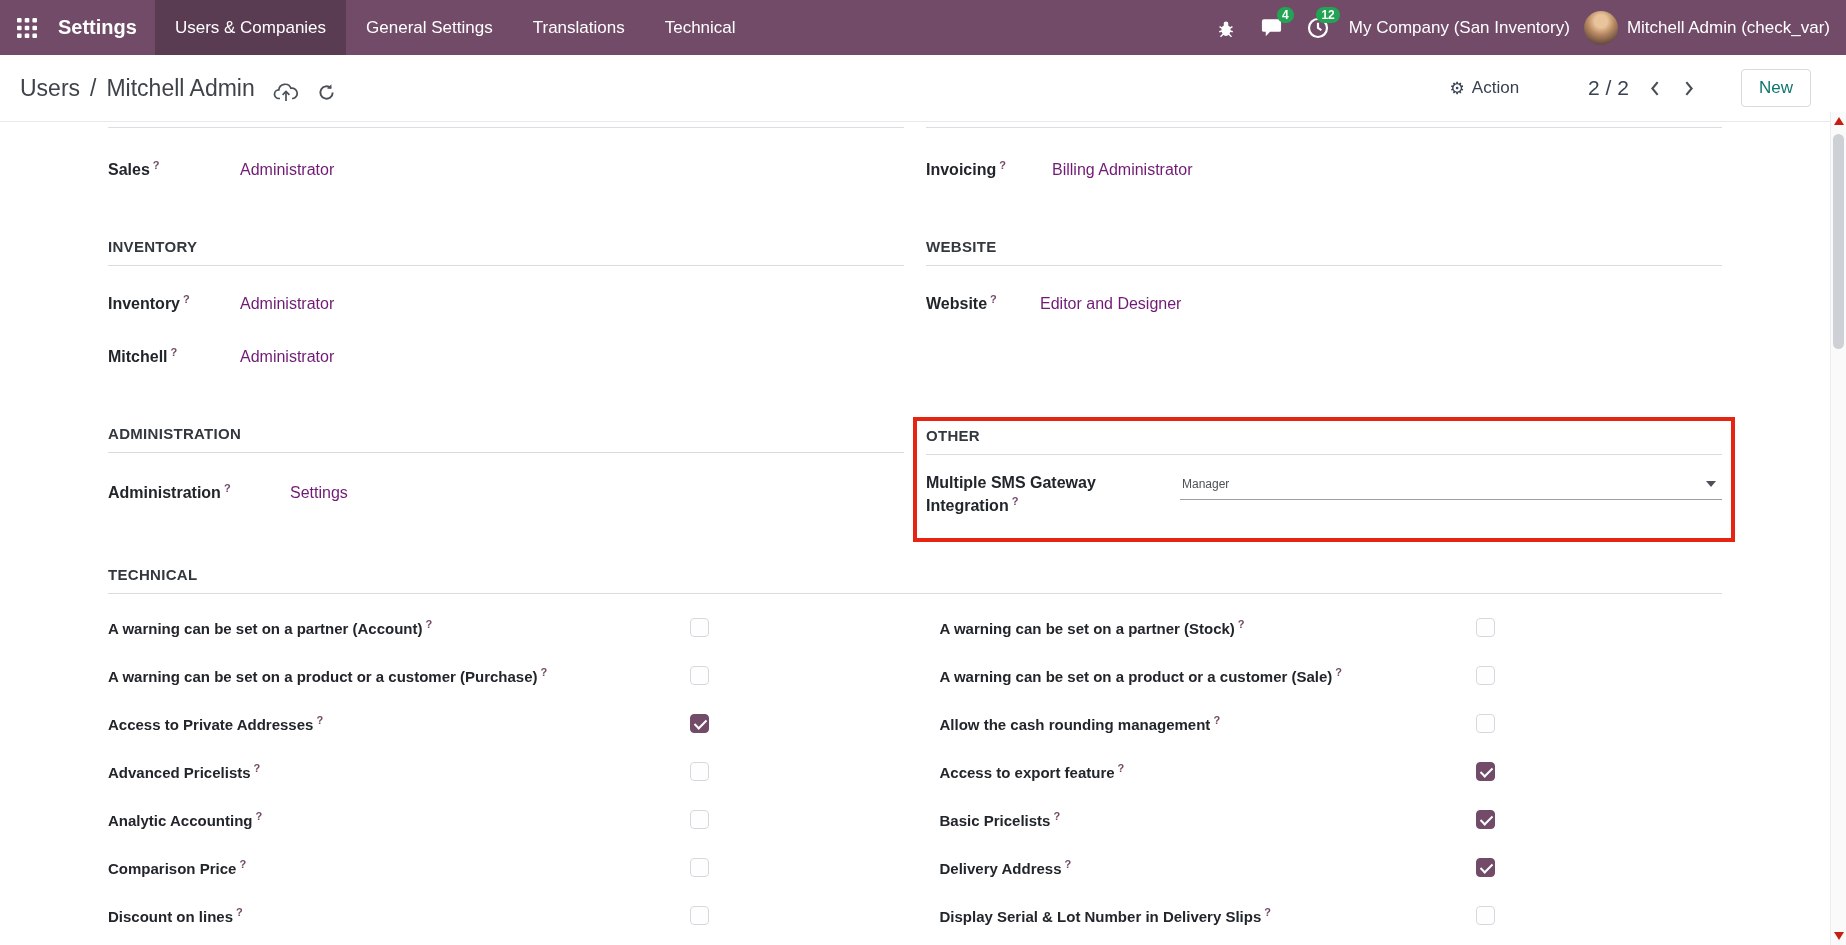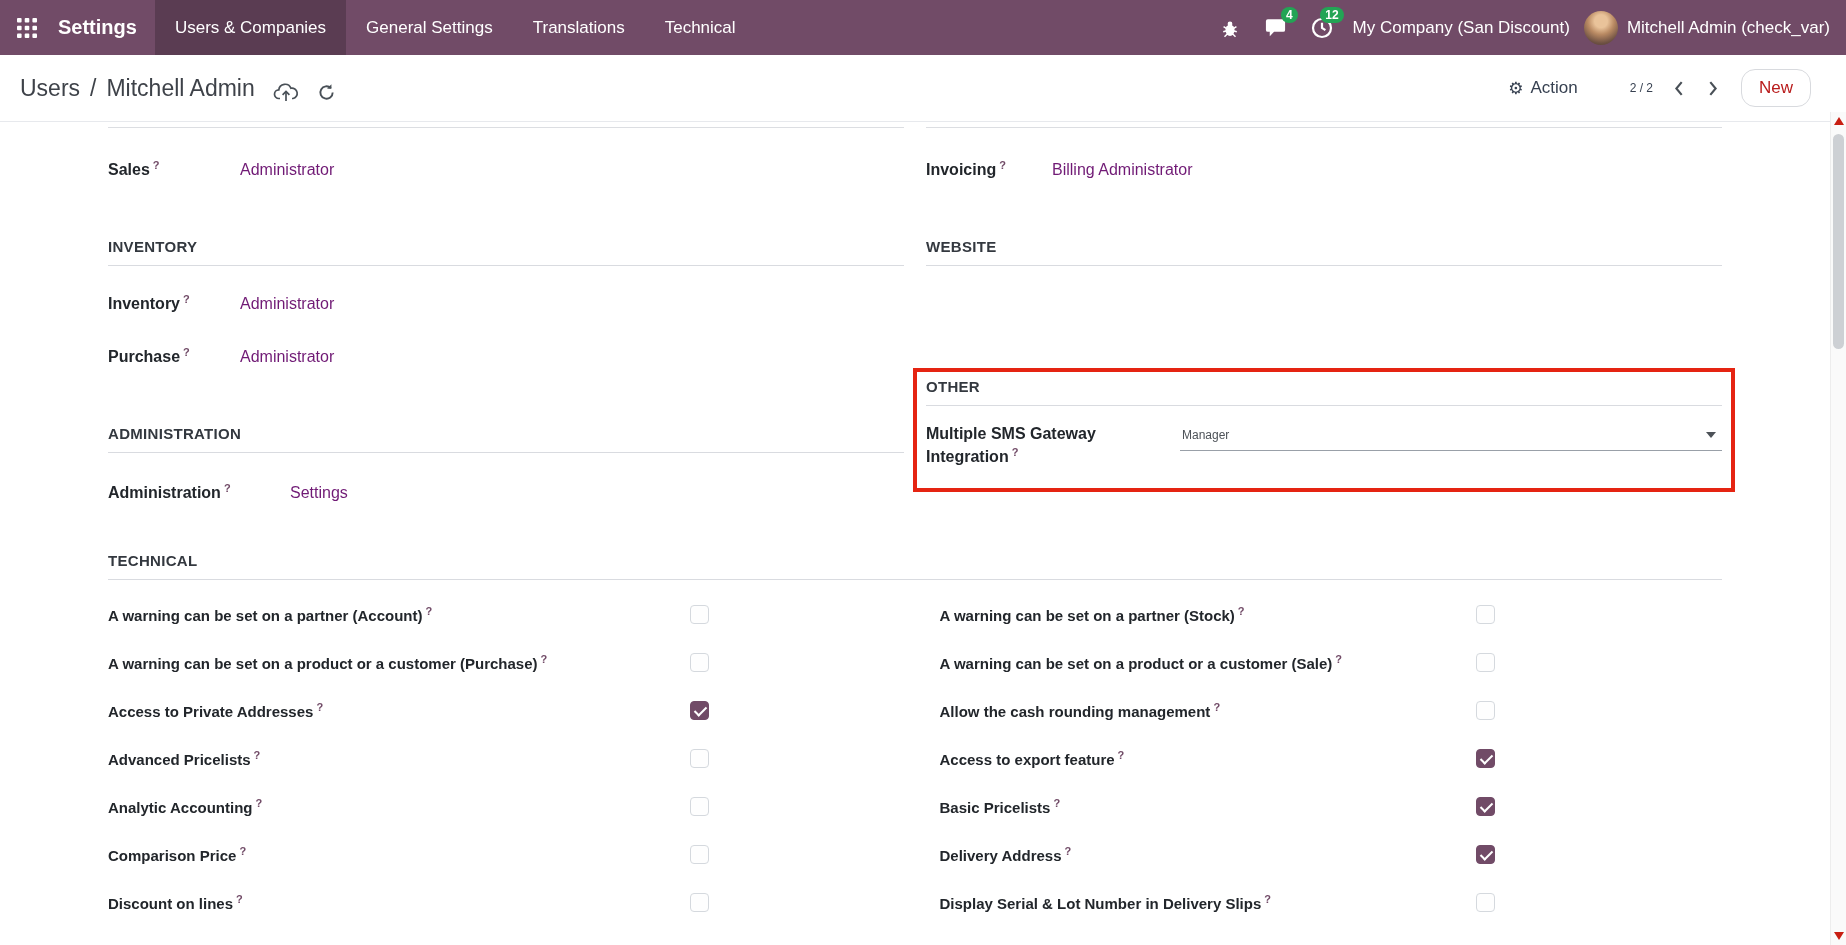--- a/index.html
+++ b/index.html
@@ -23,23 +23,23 @@
 
   
   .control-panel { height: 67px; display: flex; align-items: center; padding: 0 35px 0 20px; border-bottom: 1px solid #e7e9ed; }
   .bc { display: flex; align-items: flex-end; font-size: 23px; color: #3e4249; }
   .bc-link { cursor: pointer; }
   .bc-sep { margin: 0 10px; color: #3e4249; }
   .bc-icon { margin-left: 18px; display: flex; align-items: center; cursor: pointer; }
   .cp-right { margin-left: auto; display: flex; align-items: center; }
   .action { display: flex; align-items: center; gap: 7px; font-size: 17px; color: #374151; cursor: pointer; }
   .gear { font-size: 17px; line-height: 1; }
-  .pager { margin-left: 52px; font-size: 12px; color: #374151; }
+  .pager { margin-left: 69px; font-size: 21px; color: #374151; }
   .pager-btn { margin-left: 16px; display: flex; align-items: center; padding: 4px; cursor: pointer; }
-  .new-btn { margin-left: 18px; background: #fff; border: 1px solid #d8dade; border-radius: 14px; color: #b91c1c;
+  .new-btn { margin-left: 42px; background: #fff; border: 1px solid #d8dade; border-radius: 4px; color: #0f766e;
              font-family: "Liberation Sans", sans-serif; font-size: 17px; padding: 8px 17px; cursor: pointer; }
 
   
   .content { position: relative; padding: 5px 124px 0 108px; }
   .two-col { display: grid; grid-template-columns: 1fr 1fr; column-gap: 22px; align-items: start; }
   .col { border-top: 1px solid #dcdee2; }
 
   .field-row { display: grid; grid-template-columns: var(--lw, 132px) 1fr; align-items: baseline; margin-top: 30px; }
   .f-label { font-weight: 700; font-size: 16px; color: #22262b; line-height: 1.45; }
   .f-value { font-size: 16px; color: #701a75; }
@@ -121,21 +121,21 @@
       </svg>
       <span class="badge">4</span>
     </div>
     <div class="icon-btn">
       <svg width="24" height="24" viewBox="0 0 24 24">
         <circle cx="12" cy="12" r="9" fill="none" stroke="#fff" stroke-width="2.2"></circle>
         <path d="M12 6.8 V12 L15.4 14.2" fill="none" stroke="#fff" stroke-width="2.2"></path>
       </svg>
       <span class="badge">12</span>
     </div>
-    <div class="company">My Company (San Discount)</div>
+    <div class="company">My Company (San Inventory)</div>
     <div class="avatar"></div>
     <div class="username">Mitchell Admin (check_var)</div>
   </div>
 </div>
 
 <div class="control-panel">
   <div class="bc">
     <span class="bc-link">Users</span>
     <span class="bc-sep">/</span>
     <span class="bc-cur">Mitchell Admin</span>
@@ -181,38 +181,42 @@
         <div class="f-label"><span>Sales</span><sup class="q">?</sup></div>
         <div class="f-value">Administrator</div>
       </div>
 
       <div class="section-title">INVENTORY</div>
       <div class="field-row" style="--lw:132px">
         <div class="f-label"><span>Inventory</span><sup class="q">?</sup></div>
         <div class="f-value">Administrator</div>
       </div>
       <div class="field-row" style="--lw:132px">
-        <div class="f-label"><span>Purchase</span><sup class="q">?</sup></div>
+        <div class="f-label"><span>Mitchell</span><sup class="q">?</sup></div>
         <div class="f-value">Administrator</div>
       </div>
 
       <div class="section-title">ADMINISTRATION</div>
       <div class="field-row" style="--lw:182px; margin-top:28px">
         <div class="f-label"><span>Administration</span><sup class="q">?</sup></div>
         <div class="f-value">Settings</div>
       </div>
     </div>
 
     <div class="col">
       <div class="field-row" style="--lw:126px">
         <div class="f-label"><span>Invoicing</span><sup class="q">?</sup></div>
         <div class="f-value">Billing Administrator</div>
       </div>
 
       <div class="section-title">WEBSITE</div>
+      <div class="field-row" style="--lw:114px">
+        <div class="f-label"><span>Website</span><sup class="q">?</sup></div>
+        <div class="f-value">Editor and Designer</div>
+      </div>
 
       <div class="other-group">
         <div class="section-title">OTHER</div>
         <div class="field-row" style="--lw:254px; margin-top:16px">
           <div class="f-label"><span>Multiple SMS Gateway Integration</span><sup class="q">?</sup></div>
           <div class="o-select">
             <span class="sel-value">Manager</span>
             <span class="caret-down"></span>
           </div>
         </div>

